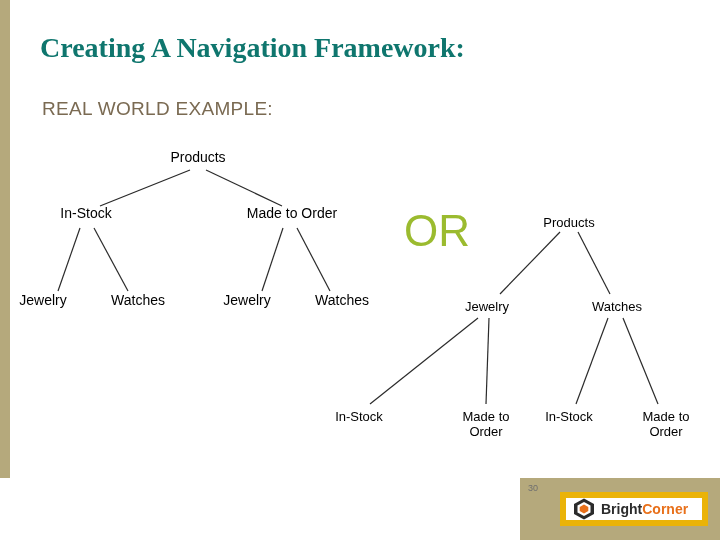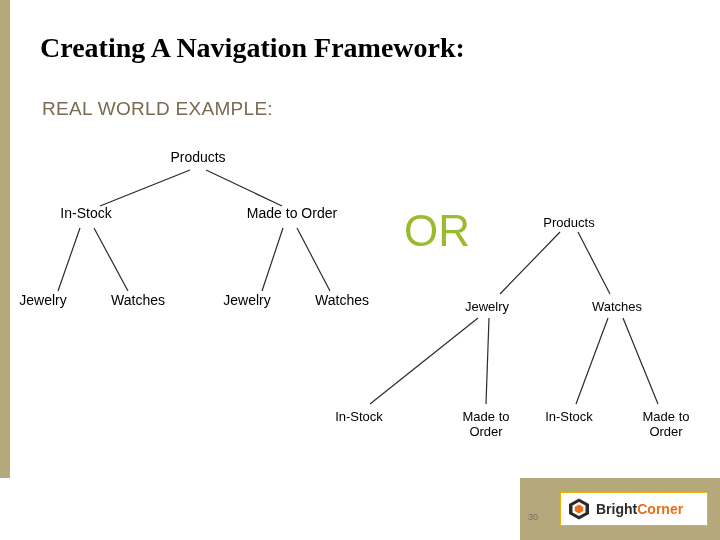--- a/index.html
+++ b/index.html
@@ -28,21 +28,21 @@
     height: 540px;
     background: #b5a97c;
   }
   .title {
     position: absolute;
     left: 40px;
     top: 32px;
     font-family: "Liberation Serif", serif;
     font-size: 28px;
     font-weight: bold;
-    color: #000000;
+    color: #0f766e;
     letter-spacing: 0px;
   }
   .subtitle {
     position: absolute;
     left: 42px;
     top: 98px;
     font-family: Liberation Sans, sans-serif;
     font-size: 19px;
     color: #7a6a52;
     letter-spacing: 0.3px;
@@ -93,33 +93,33 @@
     position: absolute;
     left: 0;
     top: 478px;
     width: 520px;
     height: 62px;
     background: #ffffff;
   }
   .page-num {
     position: absolute;
     left: 528px;
-    top: 512px;
+    top: 483px;
     font-size: 9px;
     color: #6f6f6f;
     font-family: Liberation Sans, sans-serif;
   }
   .logo-box {
     position: absolute;
     left: 560px;
     top: 492px;
     width: 148px;
     height: 34px;
     background: #ffffff;
-    border: 1px solid #eab308;
+    border: 6px solid #eab308;
     display: flex;
     align-items: center;
     padding-left: 6px;
     box-sizing: border-box;
   }
   .logo-hex {
     width: 24px;
     height: 24px;
     position: relative;
     flex: 0 0 auto;

